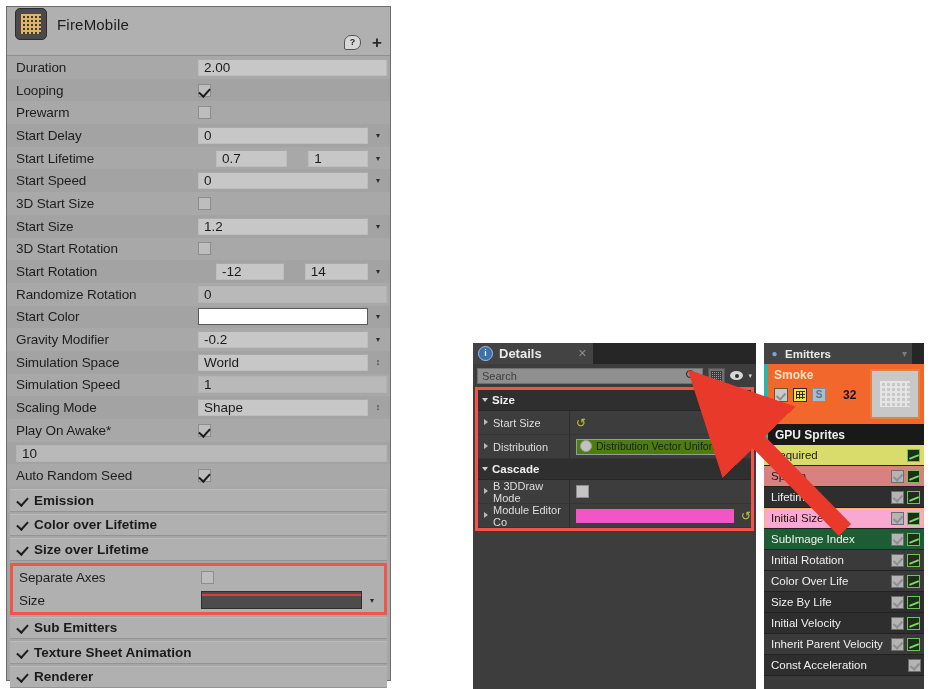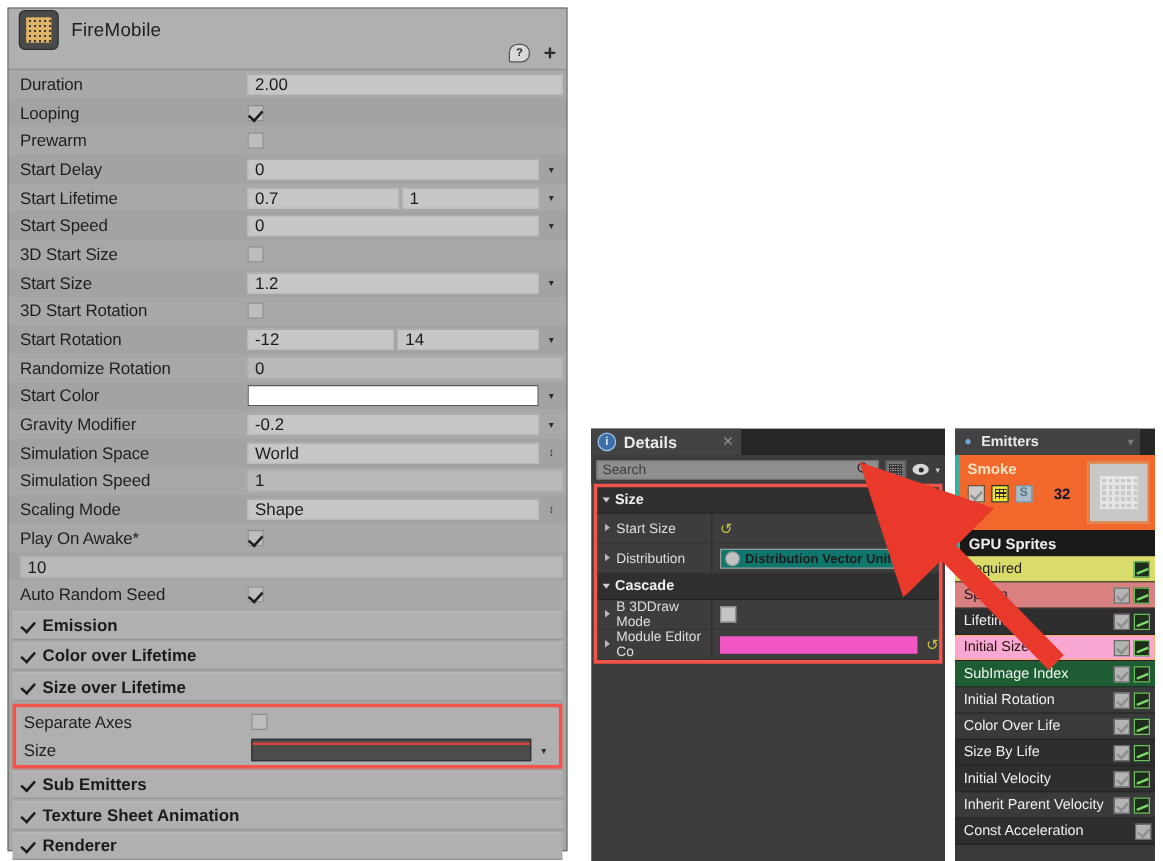--- a/index.html
+++ b/index.html
@@ -7,21 +7,21 @@
     width:930px;height:689px;
     background:#ffffff;
     font-family:"Liberation Sans", sans-serif;
     position:relative;
     overflow:hidden;
     -webkit-font-smoothing:antialiased;
   }
 
   
   #unity-inspector{
-    position:absolute;left:6px;top:6px;width:448px;height:675px;
+    position:absolute;left:6px;top:6px;width:385px;height:675px;
     background:#a6a6a6;
     border:1px solid #6e6e6e;
     box-sizing:border-box;
     font-size:13px;
     color:#1c1c1c;
   }
   .u-header{
     height:48px;background:#b0b0b0;
     border-bottom:1px solid #8f8f8f;
     position:relative;
@@ -69,21 +69,21 @@
     width:182px;flex:0 0 auto;color:#1e1e1e;font-size:13.5px;letter-spacing:-.1px;
   }
   .u-field{
     flex:1 1 auto;height:17px;background:#c7c7c7;
     border:1px solid #bdbdbd;border-top-color:#a9a9a9;
     box-sizing:border-box;display:flex;align-items:center;
     padding-left:5px;font-size:13.5px;color:#1b1b1b;margin-right:3px;
   }
   .u-field.plain{background:#b9b9b9;border-color:#b4b4b4;}
   .u-field.white{background:#ffffff;border:1px solid #5a5a5a;}
-  .u-field.dual{margin-right:3px;}
+  .u-field.dual{margin-right:3px;margin-left:18px;}
   .u-dd{
     width:14px;flex:0 0 auto;text-align:center;font-size:8px;color:#2b2b2b;
     margin-right:5px;
   }
   .u-ud{
     width:14px;flex:0 0 auto;text-align:center;font-size:9px;color:#2b2b2b;
     margin-right:5px;line-height:9px;
   }
   .u-cb{
     width:13px;height:13px;background:#bdbdbd;border:1px solid #8d8d8d;
@@ -214,24 +214,24 @@
     width:92px;flex:0 0 auto;display:flex;align-items:center;gap:4px;
     padding-left:6px;box-sizing:border-box;
     font-size:11px;color:#dedede;border-right:1px solid #2d2d2d;height:100%;
   }
   .d-prop-val{flex:1 1 auto;display:flex;align-items:center;padding-left:6px;gap:4px;}
   .d-revert{
     color:#c9c23c;font-size:12px;line-height:1;flex:0 0 auto;
     transform:scaleX(-1);
   }
   .d-combo{
-    flex:0 0 auto;width:160px;height:16px;background:#0f766e;
+    flex:0 0 auto;width:160px;height:16px;background:#4d7c0f;
     border:1px solid #9a9a9a;box-sizing:border-box;
-    display:flex;align-items:center;gap:4px;padding:0 3px;
-    font-size:10.5px;color:#1d1d1d;overflow:hidden;white-space:nowrap;font-weight:bold;
+    display:flex;align-items:flex-start;gap:4px;padding:0 3px;
+    font-size:10.5px;color:#1d1d1d;overflow:hidden;white-space:nowrap;
   }
   .d-combo-dot{
     width:10px;height:10px;border-radius:50%;background:#c2c2c2;
     border:1px solid #9c9c9c;flex:0 0 auto;
   }
   .d-combo-arrow{margin-left:auto;font-size:8px;color:#1d1d1d;}
   .d-smallbox{
     width:13px;height:13px;background:#c4c4c4;border:1px solid #8d8d8d;box-sizing:border-box;
   }
   .d-colorbar{

